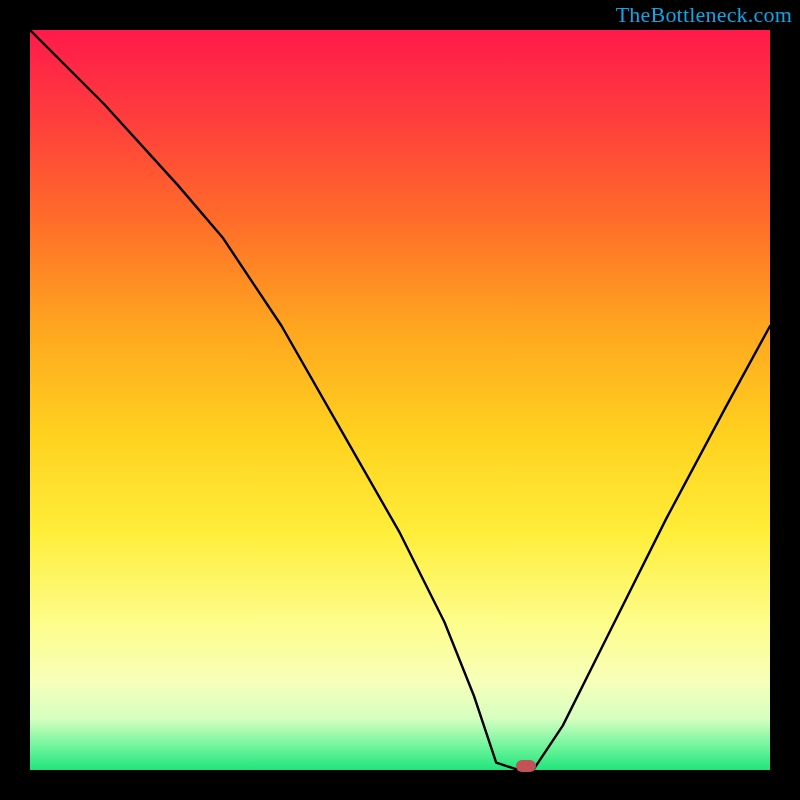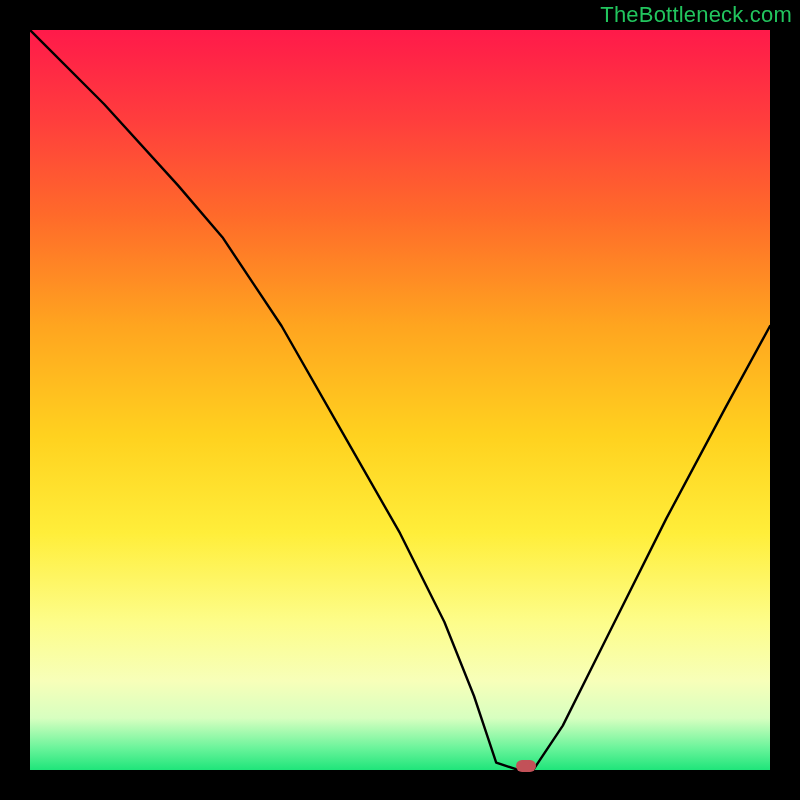--- a/index.html
+++ b/index.html
@@ -40,22 +40,22 @@
     position: absolute;
     left: 0;
     top: 0;
     width: 740px;
     height: 740px;
   }
   .watermark {
     position: absolute;
     top: 2px;
     right: 8px;
-    color: #22c55e;
-    font-family: Liberation Sans, sans-serif;
+    color: #0ea5e9;
+    font-family: Liberation Serif, serif;
     font-size: 22px;
     letter-spacing: 0.2px;
   }
   .optimum-marker {
     position: absolute;
     width: 20px;
     height: 12px;
     background: #c25158;
     border-radius: 6px;
   }

